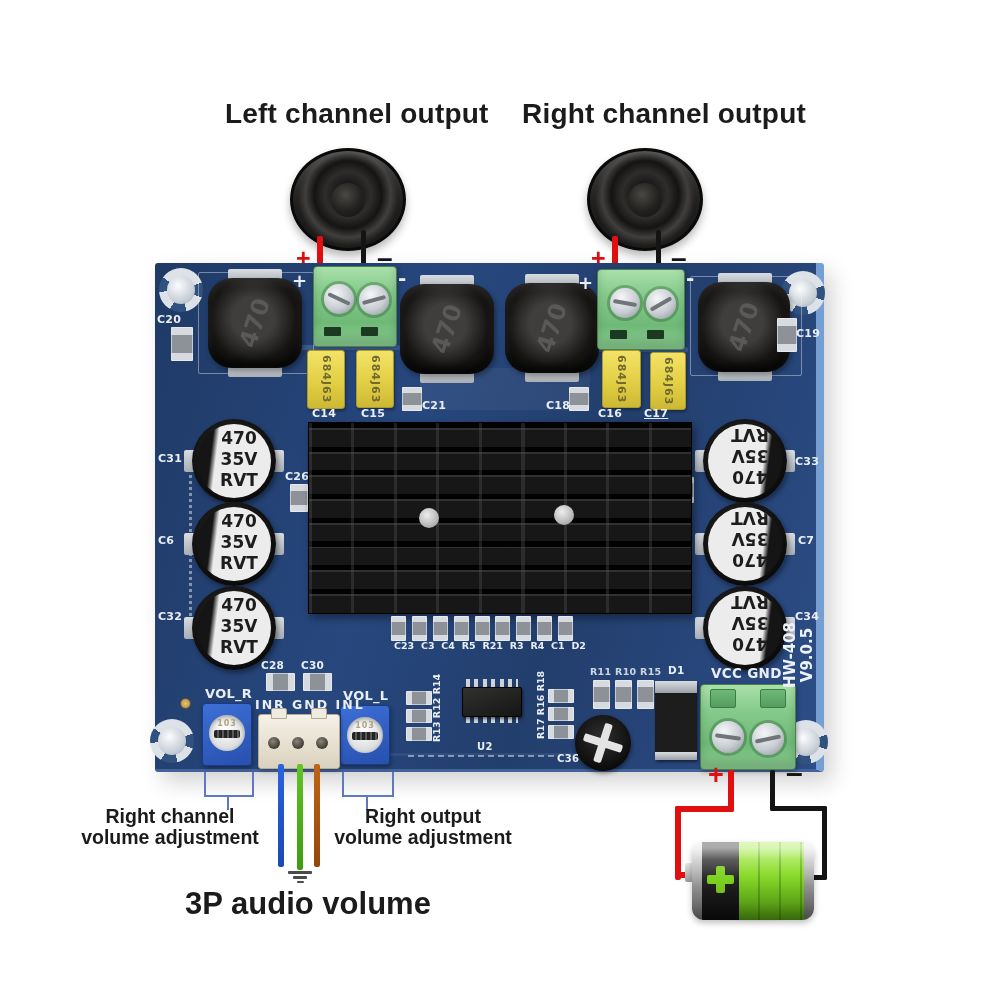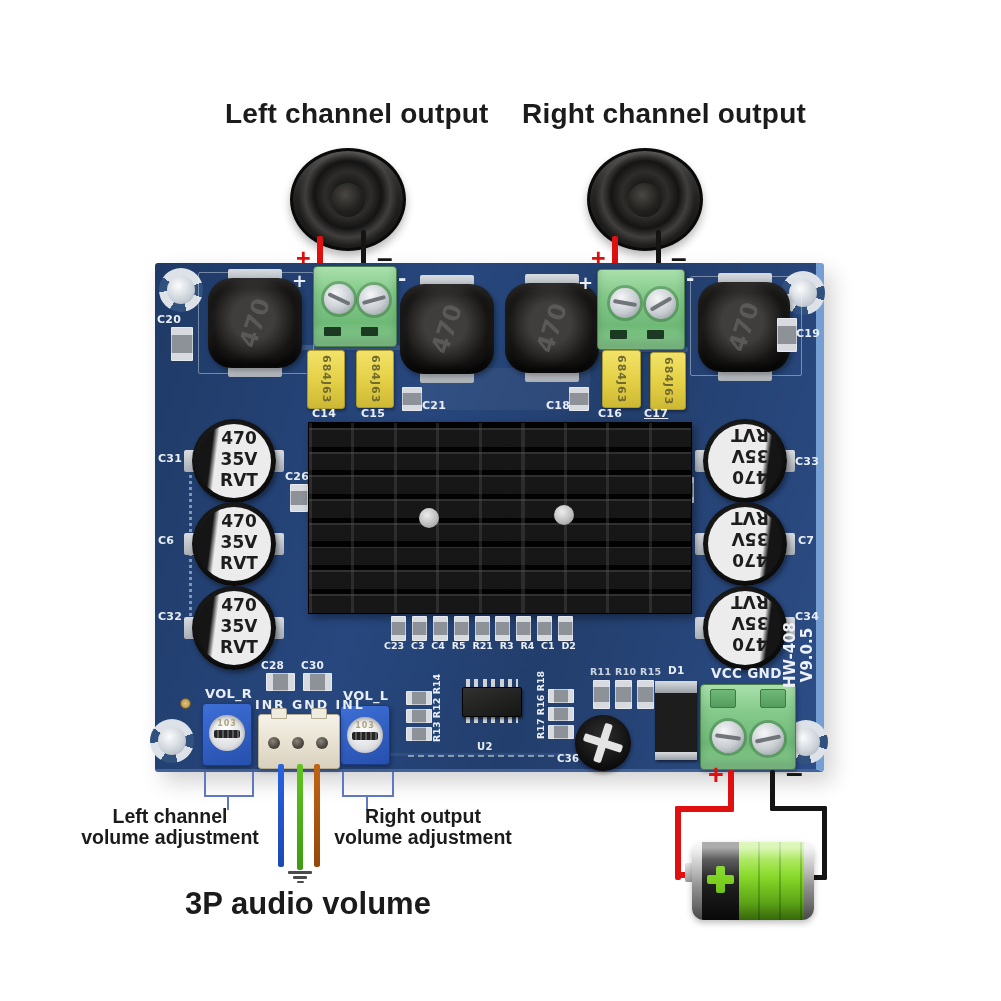--- a/index.html
+++ b/index.html
@@ -326,21 +326,21 @@
     <div class="smd" style="position:relative;width:13px;height:23px;"></div>
     <div class="smd" style="position:relative;width:13px;height:23px;"></div>
     <div class="smd" style="position:relative;width:13px;height:23px;"></div>
     <div class="smd" style="position:relative;width:13px;height:23px;"></div>
     <div class="smd" style="position:relative;width:13px;height:23px;"></div>
     <div class="smd" style="position:relative;width:13px;height:23px;"></div>
     <div class="smd" style="position:relative;width:13px;height:23px;"></div>
     <div class="smd" style="position:relative;width:13px;height:23px;"></div>
     <div class="smd" style="position:relative;width:13px;height:23px;"></div>
   </div>
-  <div class="abs" style="left:384px;top:640px;width:192px;display:flex;justify-content:space-between;color:#e9eef4;font:bold 9.5px 'DejaVu Sans',sans-serif;align-items:center;">
+  <div class="abs" style="left:394px;top:640px;width:192px;display:flex;justify-content:space-between;color:#e9eef4;font:bold 9.5px 'DejaVu Sans',sans-serif;align-items:center;">
     <span>C23</span>
     <span>C3</span>
     <span>C4</span>
     <span>R5</span>
     <span>R21</span>
     <span>R3</span>
     <span>R4</span>
     <span>C1</span>
     <span>D2</span>
   </div>
@@ -432,21 +432,21 @@
   <div class="bracket" style="left:204px;top:772px;width:2px;height:25px;"></div>
   <div class="bracket" style="left:252px;top:772px;width:2px;height:25px;"></div>
   <div class="bracket" style="left:204px;top:795px;width:50px;height:2px;"></div>
   <div class="bracket" style="left:227px;top:797px;width:2px;height:13px;"></div>
   <div class="bracket" style="left:342px;top:772px;width:2px;height:25px;"></div>
   <div class="bracket" style="left:392px;top:772px;width:2px;height:25px;"></div>
   <div class="bracket" style="left:342px;top:795px;width:52px;height:2px;"></div>
   <div class="bracket" style="left:366px;top:797px;width:2px;height:13px;"></div>
 
   <div class="ann ann-small" style="left:75px;top:806px;width:190px;">
-    <div>Left channel</div>
+    <div>Right channel</div>
     <div>volume adjustment</div>
   </div>
   <div class="ann ann-small" style="left:328px;top:806px;width:190px;">
     <div>Right output</div>
     <div>volume adjustment</div>
   </div>
   <div class="ann ann-big" style="left:183px;top:886px;width:250px;">3P audio volume</div>
 
   <div class="sign red" style="left:708px;top:762px;font-size:27px;">+</div>
   <div class="sign blk" style="left:786px;top:758px;font-size:30px;">–</div>

